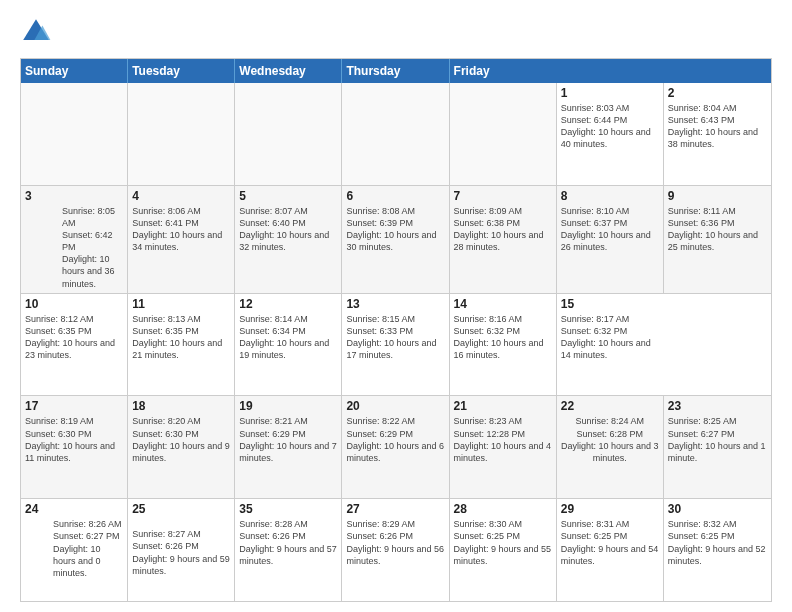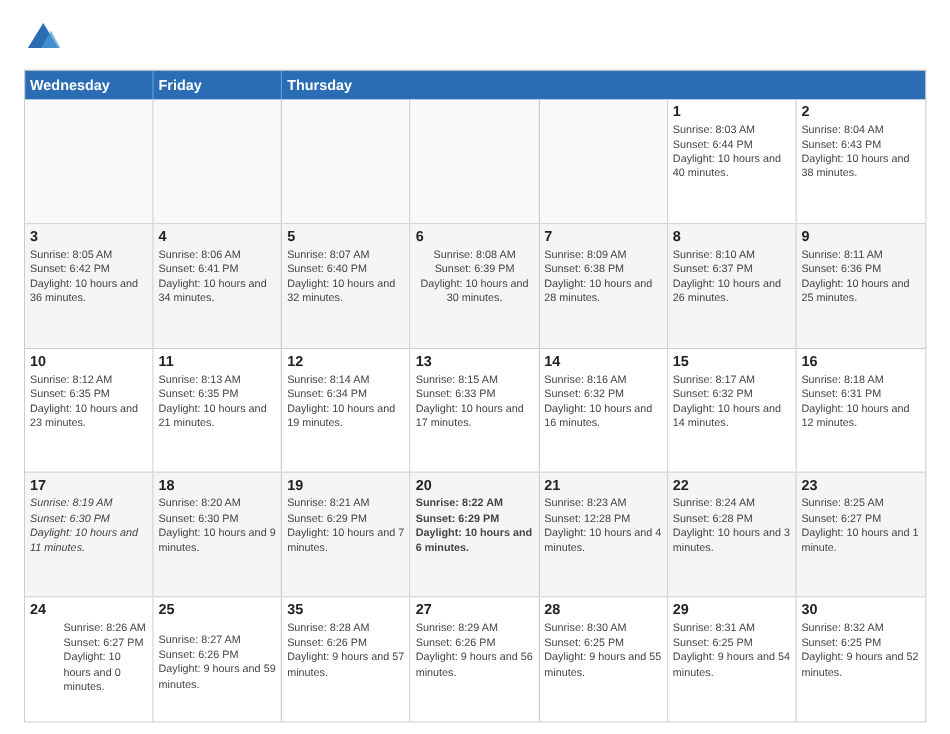--- a/index.html
+++ b/index.html
@@ -131,23 +131,25 @@
       </div>
     </div>
     <div class="title-area">
       <div class="month-title"></div>
       <div class="location"></div>
     </div>
   </div>
 
   <div class="calendar">
     <div class="cal-header">
+    <div class="cal-header-cell">Sunday</div>
+        <div class="cal-header-cell">Tuesday</div>
         <div class="cal-header-cell">Wednesday</div>
+        <div class="cal-header-cell">Thursday</div>
         <div class="cal-header-cell">Friday</div>
-        <div class="cal-header-cell">Thursday</div>
       </div>
     <div class="cal-body">
     <div class="cal-row">
           <div class="cal-cell empty"></div>
           <div class="cal-cell empty"></div>
           <div class="cal-cell empty"></div>
           <div class="cal-cell empty"></div>
           <div class="cal-cell empty"></div>
           <div class="cal-cell">
             <span class="day-num">1</span>
@@ -158,39 +160,39 @@
           <div class="cal-cell">
             <span class="day-num">2</span>
             <div class="cell-info" style="white-space: pre-line;">Sunrise: 8:04 AM
 Sunset: 6:43 PM
 Daylight: 10 hours and 38 minutes.</div>
           </div>
         </div>
         <div class="cal-row">
           <div class="cal-cell alt">
             <span class="day-num">3</span>
-            <div class="cell-info" style="white-space: pre-line;">Sunrise: 8:05 AM
+            <div class="cell-info" style="white-space: pre-line; margin-left: 37px;">Sunrise: 8:05 AM
 Sunset: 6:42 PM
 Daylight: 10 hours and 36 minutes.</div>
           </div>
           <div class="cal-cell alt">
             <span class="day-num">4</span>
             <div class="cell-info" style="white-space: pre-line;">Sunrise: 8:06 AM
 Sunset: 6:41 PM
 Daylight: 10 hours and 34 minutes.</div>
           </div>
           <div class="cal-cell alt">
             <span class="day-num">5</span>
             <div class="cell-info" style="white-space: pre-line;">Sunrise: 8:07 AM
 Sunset: 6:40 PM
 Daylight: 10 hours and 32 minutes.</div>
           </div>
           <div class="cal-cell alt">
             <span class="day-num">6</span>
-            <div class="cell-info" style="white-space: pre-line; text-align: center;">Sunrise: 8:08 AM
+            <div class="cell-info" style="white-space: pre-line;">Sunrise: 8:08 AM
 Sunset: 6:39 PM
 Daylight: 10 hours and 30 minutes.</div>
           </div>
           <div class="cal-cell alt">
             <span class="day-num">7</span>
             <div class="cell-info" style="white-space: pre-line;">Sunrise: 8:09 AM
 Sunset: 6:38 PM
 Daylight: 10 hours and 28 minutes.</div>
           </div>
           <div class="cal-cell alt">
@@ -236,61 +238,55 @@
             <div class="cell-info" style="white-space: pre-line;">Sunrise: 8:16 AM
 Sunset: 6:32 PM
 Daylight: 10 hours and 16 minutes.</div>
           </div>
           <div class="cal-cell">
             <span class="day-num">15</span>
             <div class="cell-info" style="white-space: pre-line;">Sunrise: 8:17 AM
 Sunset: 6:32 PM
 Daylight: 10 hours and 14 minutes.</div>
           </div>
-          <div class="cal-cell">
-            <span class="day-num">16</span>
-            <div class="cell-info" style="white-space: pre-line;">Sunrise: 8:18 AM
-Sunset: 6:31 PM
-Daylight: 10 hours and 12 minutes.</div>
-          </div>
         </div>
         <div class="cal-row">
           <div class="cal-cell alt">
             <span class="day-num">17</span>
-            <div class="cell-info" style="white-space: pre-line; font-style: italic;">Sunrise: 8:19 AM
+            <div class="cell-info" style="white-space: pre-line;">Sunrise: 8:19 AM
 Sunset: 6:30 PM
 Daylight: 10 hours and 11 minutes.</div>
           </div>
           <div class="cal-cell alt">
             <span class="day-num">18</span>
             <div class="cell-info" style="white-space: pre-line;">Sunrise: 8:20 AM
 Sunset: 6:30 PM
 Daylight: 10 hours and 9 minutes.</div>
           </div>
           <div class="cal-cell alt">
             <span class="day-num">19</span>
             <div class="cell-info" style="white-space: pre-line;">Sunrise: 8:21 AM
 Sunset: 6:29 PM
 Daylight: 10 hours and 7 minutes.</div>
           </div>
           <div class="cal-cell alt">
             <span class="day-num">20</span>
-            <div class="cell-info" style="white-space: pre-line; font-weight: bold;">Sunrise: 8:22 AM
+            <div class="cell-info" style="white-space: pre-line;">Sunrise: 8:22 AM
 Sunset: 6:29 PM
 Daylight: 10 hours and 6 minutes.</div>
           </div>
           <div class="cal-cell alt">
             <span class="day-num">21</span>
             <div class="cell-info" style="white-space: pre-line;">Sunrise: 8:23 AM
 Sunset: 12:28 PM
 Daylight: 10 hours and 4 minutes.</div>
           </div>
           <div class="cal-cell alt">
             <span class="day-num">22</span>
-            <div class="cell-info" style="white-space: pre-line;">Sunrise: 8:24 AM
+            <div class="cell-info" style="white-space: pre-line; text-align: center;">Sunrise: 8:24 AM
 Sunset: 6:28 PM
 Daylight: 10 hours and 3 minutes.</div>
           </div>
           <div class="cal-cell alt">
             <span class="day-num">23</span>
             <div class="cell-info" style="white-space: pre-line;">Sunrise: 8:25 AM
 Sunset: 6:27 PM
 Daylight: 10 hours and 1 minute.</div>
           </div>
         </div>

